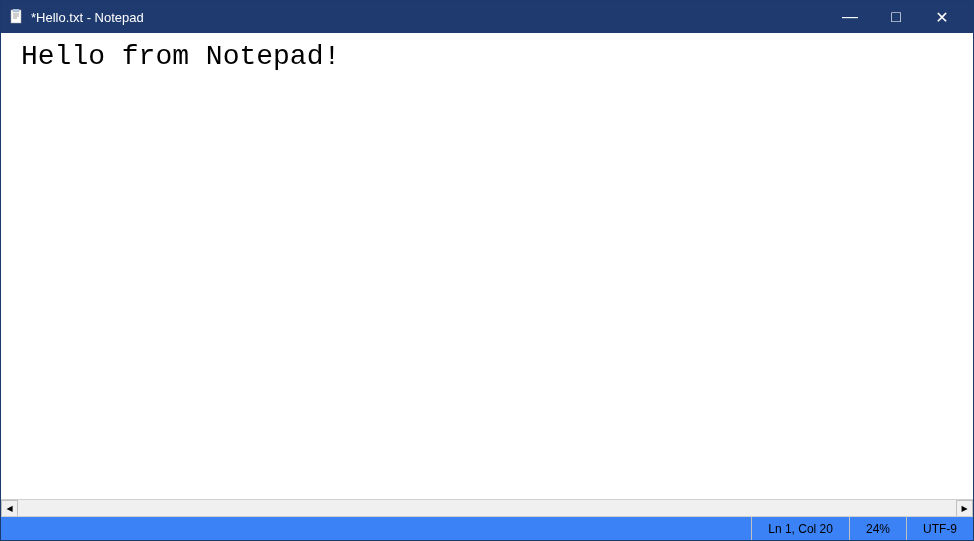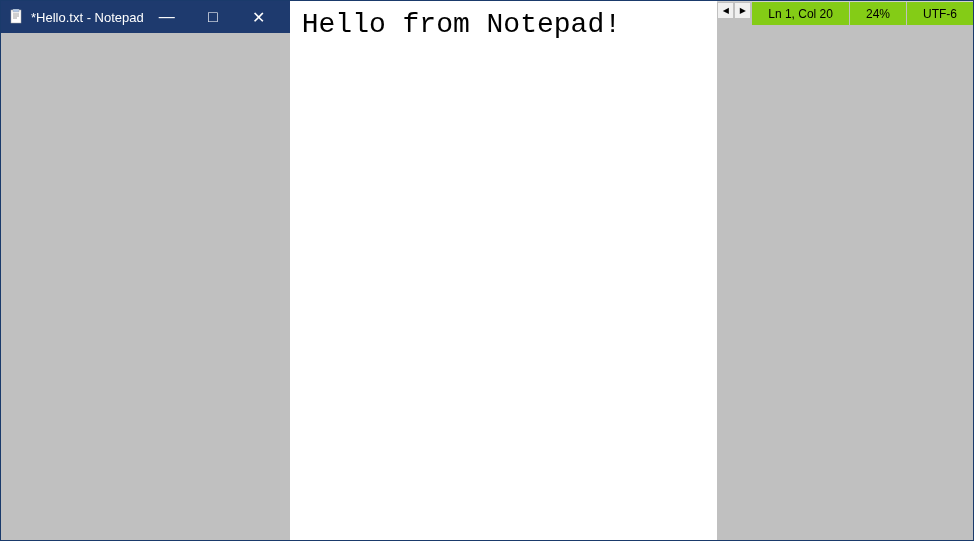--- a/index.html
+++ b/index.html
@@ -9,21 +9,21 @@
       height: 541px;
       overflow: hidden;
       font-family: 'Segoe UI', sans-serif;
       background: #c0c0c0;
     }
 
     .window {
       width: 974px;
       height: 541px;
       display: flex;
-      flex-direction: row;
+      flex-direction: column;
       border: 1px solid #1a3a6b;
     }
 
     
     .title-bar {
       background: #1e3a6e;
       height: 32px;
       display: flex;
       align-items: center;
       justify-content: space-between;
@@ -89,21 +89,21 @@
       position: relative;
     }
 
     .editor {
       flex: 1;
       border: none;
       outline: none;
       resize: none;
       font-family: 'Courier New', Courier, monospace;
       font-size: 28px;
-      padding: 8px 12px;
+      padding: 8px 20px;
       color: #000;
       background: white;
       overflow-y: scroll;
       overflow-x: scroll;
     }
 
     
     .editor::-webkit-scrollbar {
       width: 17px;
       height: 17px;
@@ -121,21 +121,21 @@
       display: flex;
       align-items: center;
       background: #f0f0f0;
       height: 17px;
       border-top: 1px solid #d0d0d0;
       flex-shrink: 0;
     }
 
     
     .status-bar {
-      background: #84cc16;
+      background: #3b82f6;
       height: 24px;
       display: flex;
       align-items: center;
       border-top: 1px solid #d0d0d0;
       flex-shrink: 0;
     }
 
     .status-spacer {
       flex: 1;
     }
@@ -207,16 +207,16 @@
   <div class="h-scrollbar-container">
     <div class="scroll-arrow-area">◀</div>
     <div class="h-scroll-track"></div>
     <div class="scroll-arrow-area">▶</div>
   </div>
 
   <div class="status-bar">
     <div class="status-spacer"></div>
     <div class="status-section">Ln 1, Col 20</div>
     <div class="status-section">24%</div>
-    <div class="status-section">UTF-6</div>
+    <div class="status-section">UTF-9</div>
   </div>
 
 </div>
 
 </body></html>

